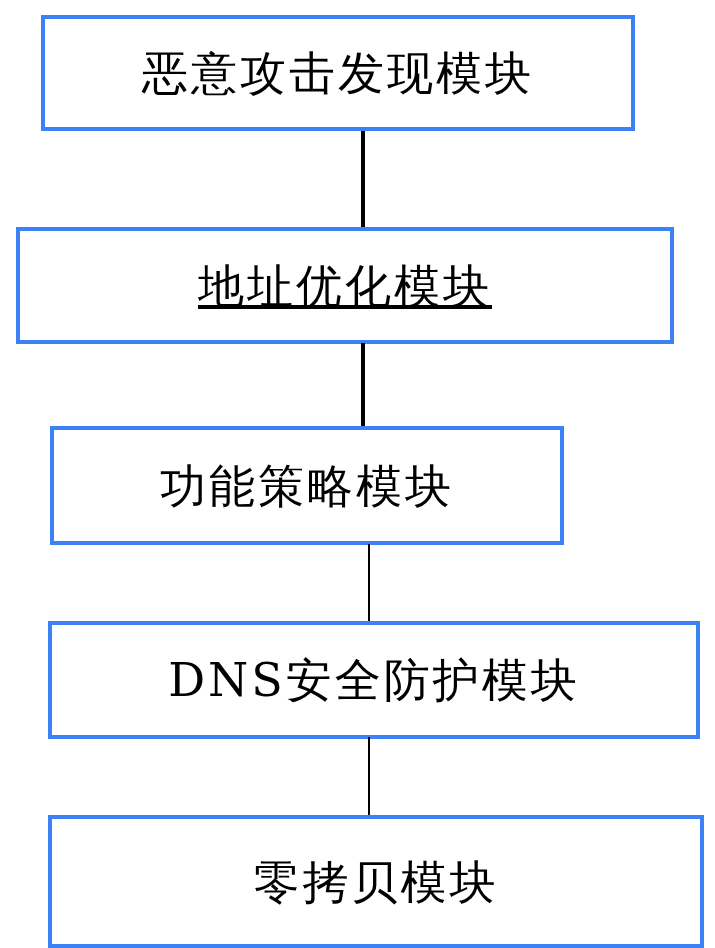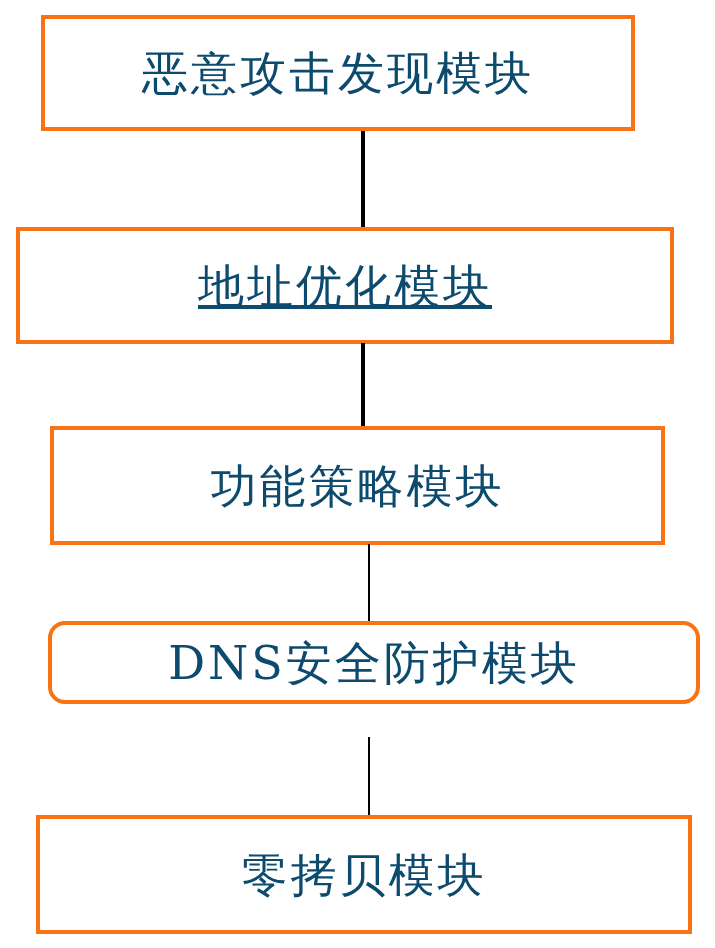--- a/index.html
+++ b/index.html
@@ -15,38 +15,38 @@
     font-family: "DejaVu Serif", "Liberation Serif", serif;
   }
   .stage {
     position: absolute;
     inset: 0;
     background: #ffffff;
   }
   .node {
     position: absolute;
     box-sizing: border-box;
-    border: 4px solid #f97316;
+    border: 4px solid #3b82f6;
     background: #ffffff;
     display: flex;
     align-items: center;
     justify-content: center;
     text-align: center;
-    color: #0c4a6e;
+    color: #000000;
     font-size: 46px;
     letter-spacing: 3px;
     line-height: 1;
     white-space: nowrap;
   }
   
   .node-1 { left: 41px;  top: 15px;  width: 594px; height: 116px; }
   .node-2 { left: 16px;  top: 227px; width: 658px; height: 117px; text-decoration: underline; }
-  .node-3 { left: 50px;  top: 426px; width: 615px; height: 119px; }
-  .node-4 { left: 48px;  top: 621px; width: 652px; height: 83px; border-radius: 17px; }
-  .node-5 { left: 36px;  top: 815px; width: 656px; height: 119px; }
+  .node-3 { left: 50px;  top: 426px; width: 514px; height: 119px; }
+  .node-4 { left: 48px;  top: 621px; width: 652px; height: 118px; }
+  .node-5 { left: 48px;  top: 815px; width: 656px; height: 133px; }
 
   .connector {
     position: absolute;
     background: #000000;
   }
   .connector-1 { left: 361px; top: 131px; width: 4px; height: 97px; }
   .connector-2 { left: 361px; top: 343px; width: 4px; height: 84px; }
   .connector-3 { left: 368px; top: 544px; width: 2px; height: 78px; }
   .connector-4 { left: 368px; top: 737px; width: 2px; height: 79px; }
 </style>

